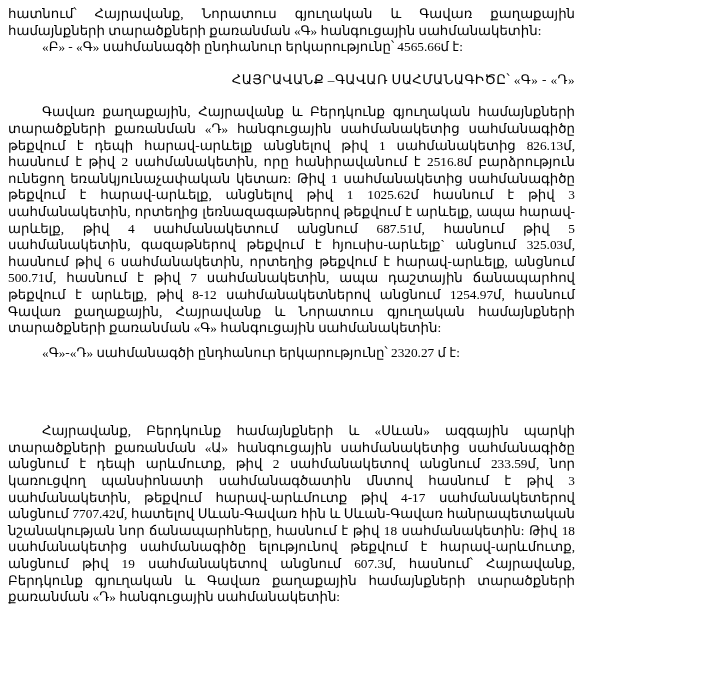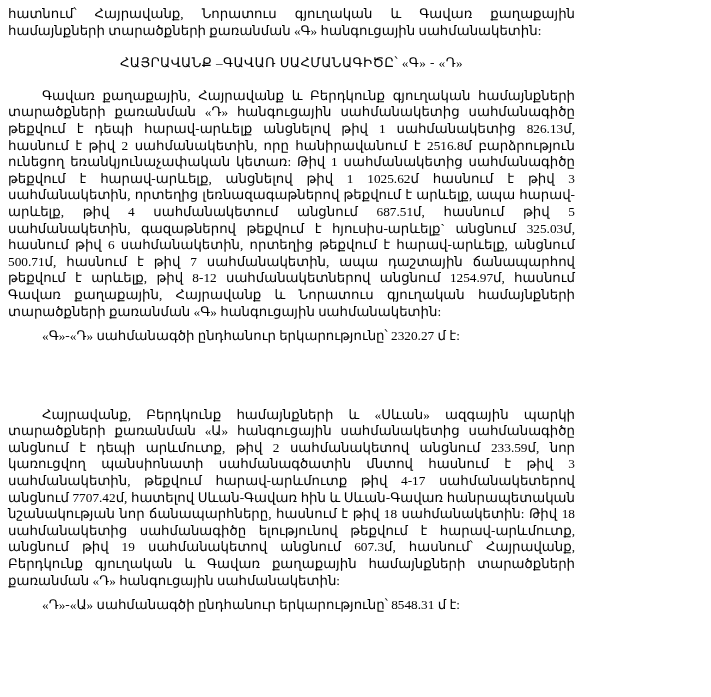--- a/index.html
+++ b/index.html
@@ -32,38 +32,39 @@
     text-justify: inter-word;
     font-family: "Liberation Serif", serif;
   }
   p.indent {
     text-indent: 34px;
   }
   p.noindent {
     text-indent: 0;
   }
   .heading {
-    text-align: center;
+    text-align: right;
     font-size: 13.3px;
     line-height: 16.6px;
     letter-spacing: 0.4px;
     margin: 0;
   }
   .spacer-sm { height: 8px; }
   .spacer-md { height: 16px; }
   .spacer-xl { height: 30px; }
 </style>
 </head>
 <body>
 
 <div class="page">
   <div class="doc">
 
     <p class="noindent">հատնում՝ Հայրավանք, Նորատուս գյուղական և Գավառ քաղաքային համայնքների տարածքների քառանման «Գ» հանգուցային սահմանակետին:</p>
 
+    <p class="indent">«Բ» - «Գ» սահմանագծի ընդհանուր երկարությունը՝ 4565.66մ է:</p>
 
     <div class="spacer-md"></div>
 
     <p class="heading">ՀԱՅՐԱՎԱՆՔ –ԳԱՎԱՌ  ՍԱՀՄԱՆԱԳԻԾԸ՝ «Գ» - «Դ»</p>
 
     <div class="spacer-md"></div>
 
     <p class="indent">Գավառ քաղաքային, Հայրավանք և Բերդկունք գյուղական համայնքների տարածքների քառանման «Դ» հանգուցային սահմանակետից սահմանագիծը թեքվում է դեպի հարավ-արևելք անցնելով թիվ 1 սահմանակետից 826.13մ, հասնում է թիվ 2 սահմանակետին, որը հանիրավանում է 2516.8մ բարձրություն ունեցող եռանկյունաչափական կետառ: Թիվ 1 սահմանակետից սահմանագիծը թեքվում է հարավ-արևելք, անցնելով թիվ 1 1025.62մ հասնում է թիվ 3 սահմանակետին, որտեղից լեռնազագաթներով թեքվում է արևելք, ապա հարավ-արևելք, թիվ 4 սահմանակետում անցնում 687.51մ, հասնում թիվ 5 սահմանակետին, գազաթներով թեքվում է հյուսիս-արևելք` անցնում 325.03մ, հասնում թիվ 6 սահմանակետին, որտեղից թեքվում է հարավ-արևելք, անցնում 500.71մ, հասնում է թիվ 7 սահմանակետին, ապա դաշտային ճանապարհով թեքվում է արևելք, թիվ 8-12 սահմանակետներով անցնում 1254.97մ, հասնում Գավառ քաղաքային, Հայրավանք և Նորատուս գյուղական համայնքների տարածքների քառանման «Գ» հանգուցային սահմանակետին:</p>
 
     <div class="spacer-sm"></div>
@@ -73,16 +74,15 @@
     <div class="spacer-xl"></div>
     <div class="spacer-md"></div>
 
 
     <div class="spacer-md"></div>
 
     <p class="indent">Հայրավանք, Բերդկունք համայնքների և «Սևան» ազգային պարկի տարածքների քառանման «Ա» հանգուցային սահմանակետից սահմանագիծը անցնում է դեպի արևմուտք, թիվ 2 սահմանակետով անցնում 233.59մ, նոր կառուցվող պանսիոնատի սահմանագծատին մնտով հասնում է թիվ 3 սահմանակետին, թեքվում հարավ-արևմուտք թիվ 4-17 սահմանակետերով անցնում 7707.42մ, հատելով Սևան-Գավառ հին և Սևան-Գավառ հանրապետական նշանակության նոր ճանապարհները, հասնում է թիվ 18 սահմանակետին: Թիվ 18 սահմանակետից սահմանագիծը ելությունով թեքվում է հարավ-արևմուտք, անցնում թիվ 19 սահմանակետով անցնում 607.3մ, հասնում՝ Հայրավանք, Բերդկունք գյուղական և Գավառ քաղաքային համայնքների տարածքների քառանման «Դ» հանգուցային սահմանակետին:</p>
 
     <div class="spacer-sm"></div>
 
-    <p class="indent">«Դ»-«Ա» սահմանագծի ընդհանուր երկարությունը՝ 8548.31 մ է:</p>
 
   </div>
 </div>
 
 </body></html>

